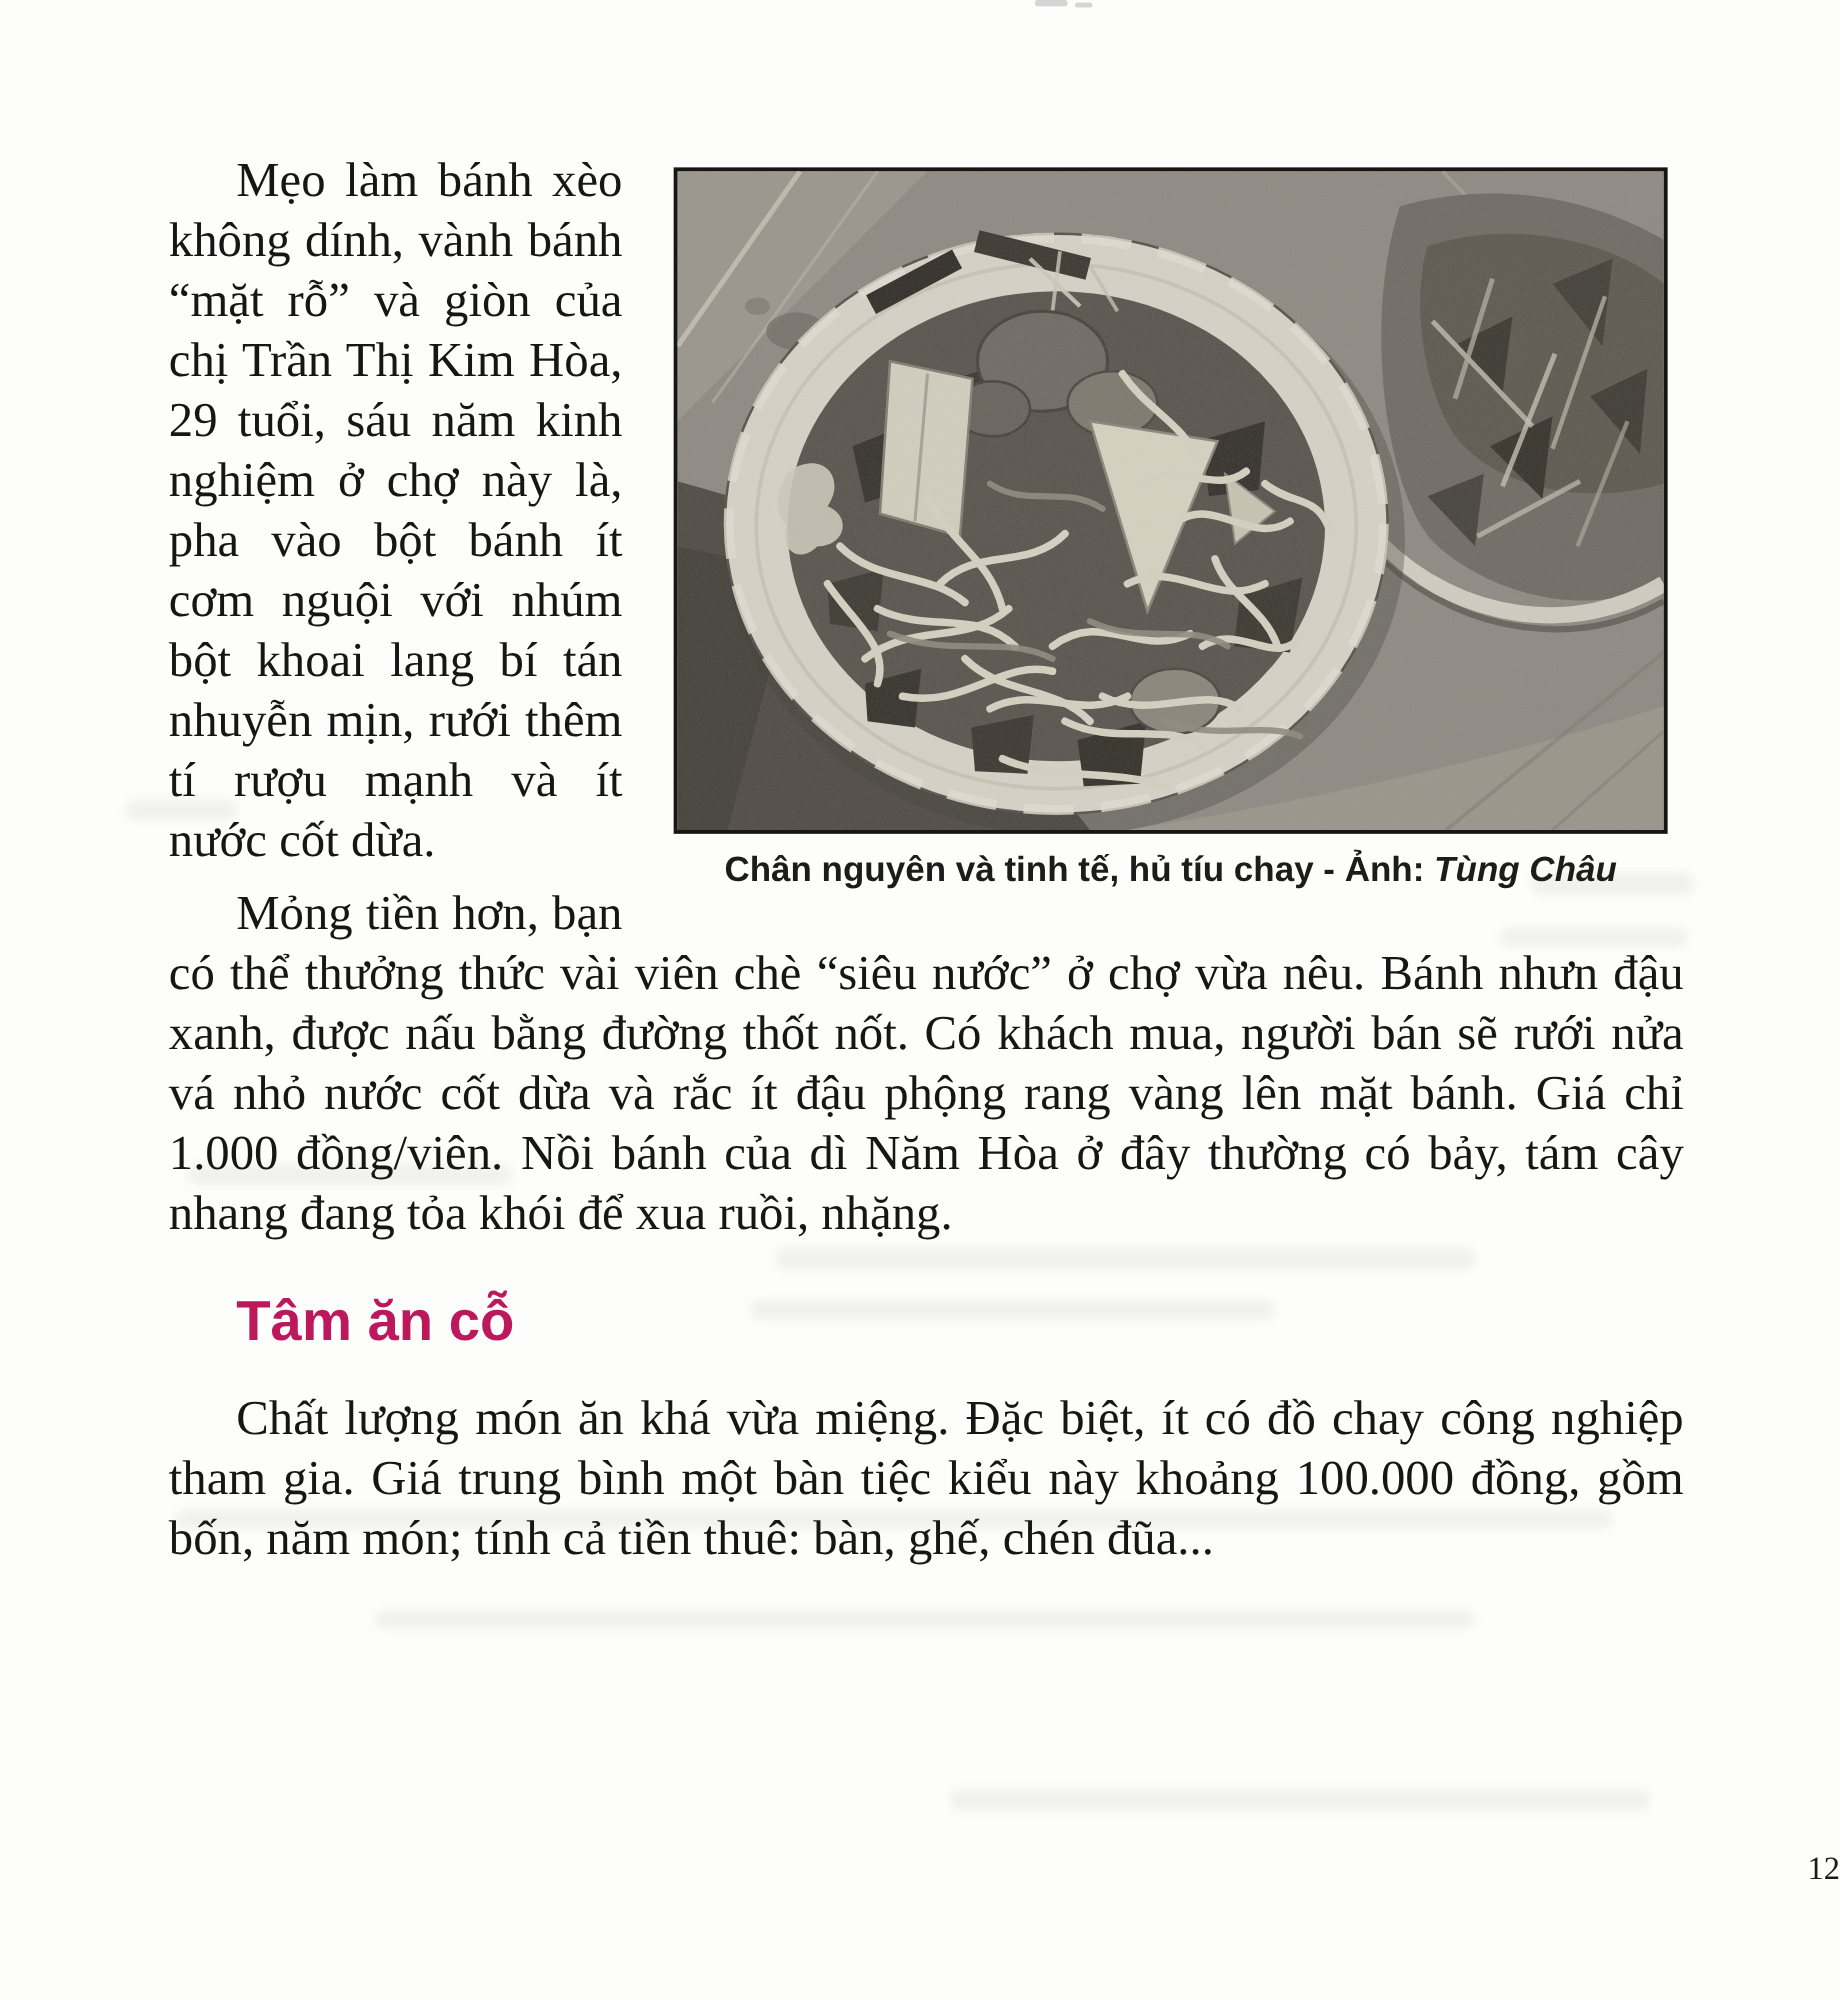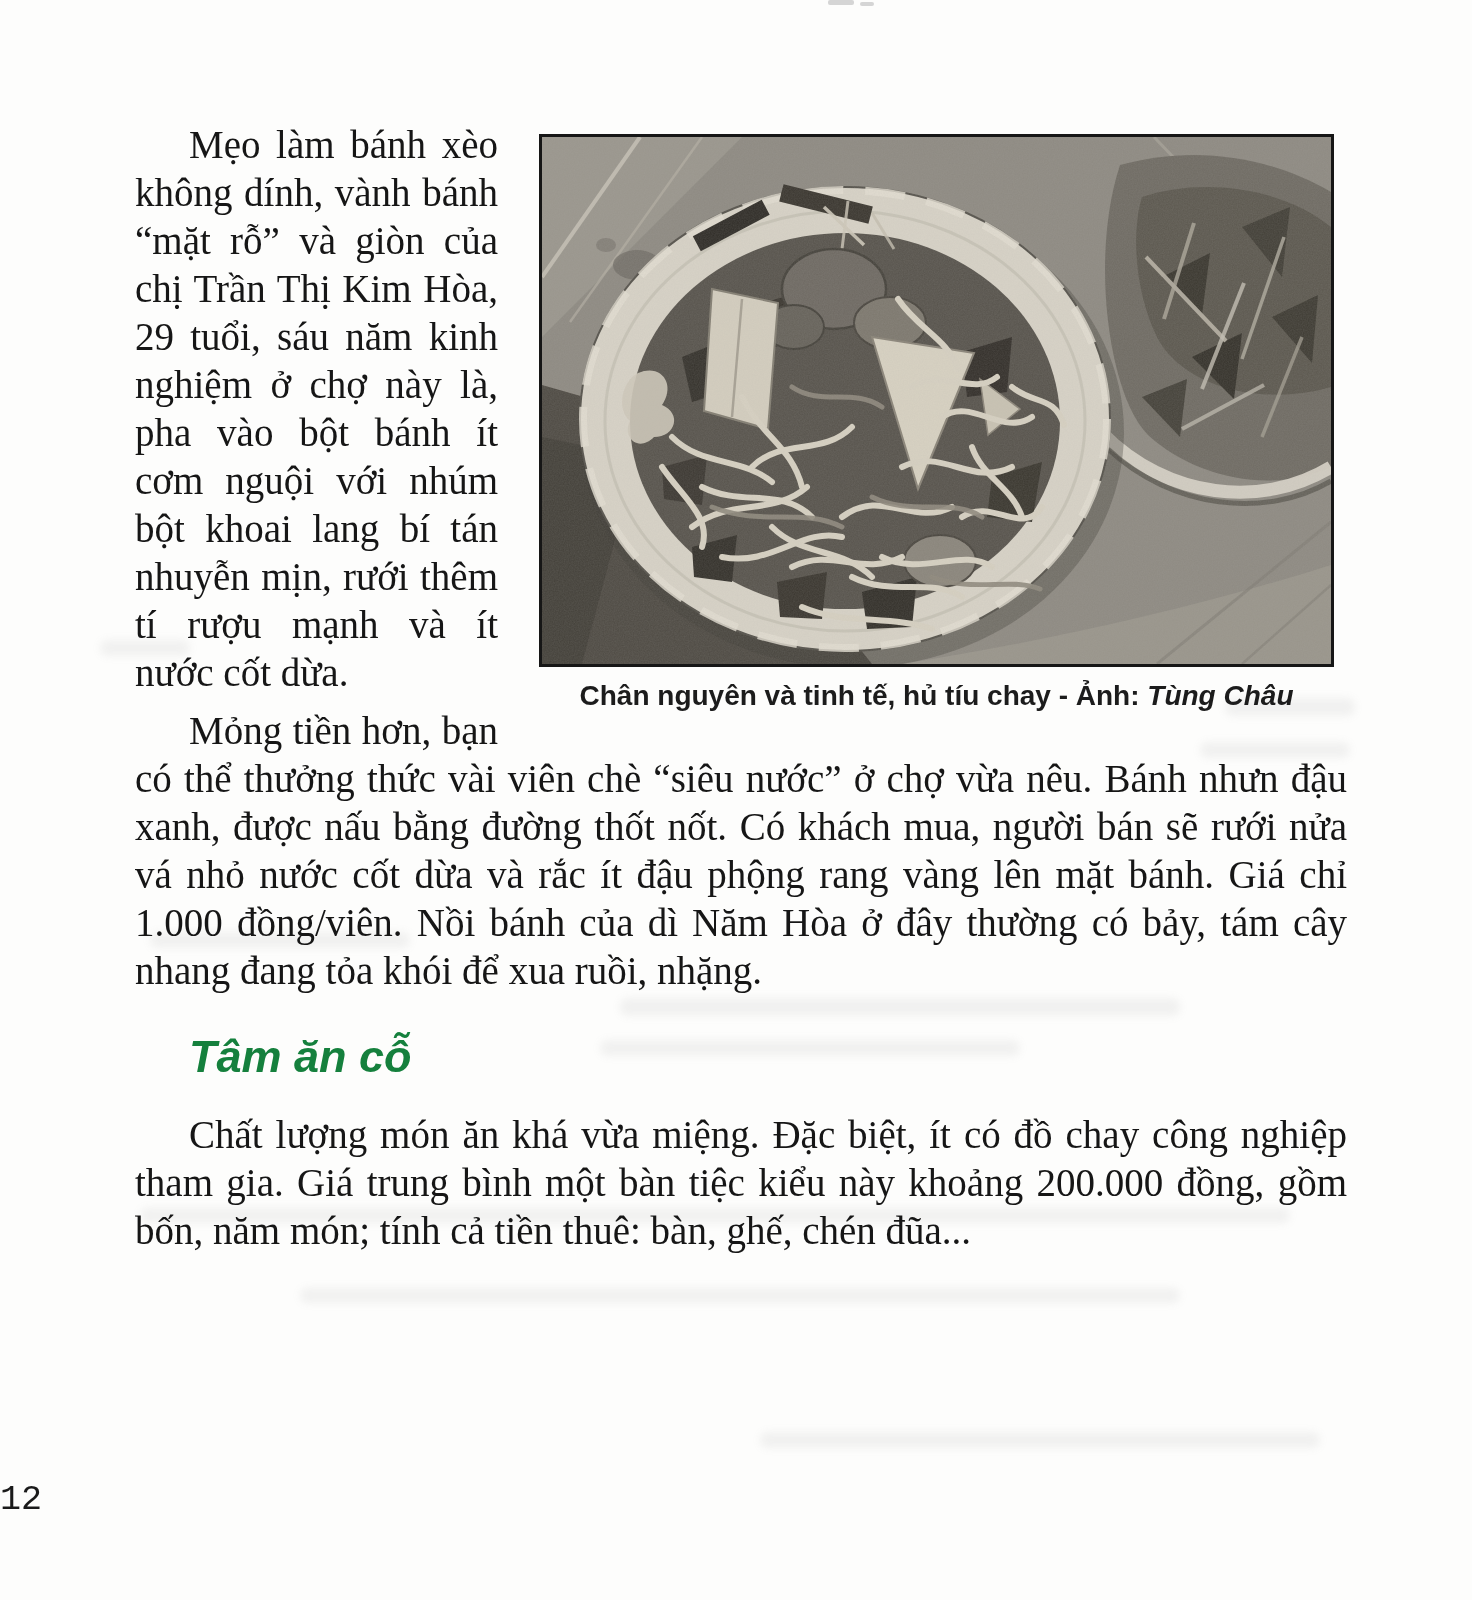--- a/index.html
+++ b/index.html
@@ -45,30 +45,29 @@
     font-size:39px;
     line-height:48px;
     text-align:justify;
     text-indent:54px;
   }
   h2.section-heading{
     font-family:"Liberation Sans", sans-serif;
     font-weight:bold;
     font-size:45px;
     line-height:52px;
-    color:#15803d;
+    color:#be185d;
     margin:36px 0 28px 54px;
-    font-style:italic;
   }
   .page-number{
     position:absolute;
     top:1480px;left:0;right:0;
-    text-align:left;
-    font-family:Liberation Mono, monospace;
-    font-size:35px;
+    text-align:right;
+    font-family:Liberation Serif, serif;
+    font-size:26px;
     color:#1a1a1a;
   }
   
   .ghost{
     position:absolute;
     background:#8f8f8f;
     opacity:.11;
     filter:blur(4px);
     border-radius:8px;
     pointer-events:none;
@@ -220,19 +219,19 @@
       <figcaption>
         <span>Chân nguyên và tinh tế, hủ tíu chay - Ảnh: </span><em>Tùng Châu</em>
       </figcaption>
     </figure>
 
     <p class="body-p">Mẹo làm bánh xèo không dính, vành bánh “mặt rỗ” và giòn của chị Trần Thị Kim Hòa, 29 tuổi, sáu năm kinh nghiệm ở chợ này là, pha vào bột bánh ít cơm nguội với nhúm bột khoai lang bí tán nhuyễn mịn, rưới thêm tí rượu mạnh và ít nước cốt dừa.</p>
     <p class="body-p">Mỏng tiền hơn, bạn có thể thưởng thức vài viên chè “siêu nước” ở chợ vừa nêu. Bánh nhưn đậu xanh, được nấu bằng đường thốt nốt. Có khách mua, người bán sẽ rưới nửa vá nhỏ nước cốt dừa và rắc ít đậu phộng rang vàng lên mặt bánh. Giá chỉ 1.000 đồng/viên. Nồi bánh của dì Năm Hòa ở đây thường có bảy, tám cây nhang đang tỏa khói để xua ruồi, nhặng.</p>
 
     <h2 class="section-heading">Tâm ăn cỗ</h2>
 
-    <p class="body-p">Chất lượng món ăn khá vừa miệng. Đặc biệt, ít có đồ chay công nghiệp tham gia. Giá trung bình một bàn tiệc kiểu này khoảng 200.000 đồng, gồm bốn, năm món; tính cả tiền thuê: bàn, ghế, chén đũa...</p>
+    <p class="body-p">Chất lượng món ăn khá vừa miệng. Đặc biệt, ít có đồ chay công nghiệp tham gia. Giá trung bình một bàn tiệc kiểu này khoảng 100.000 đồng, gồm bốn, năm món; tính cả tiền thuê: bàn, ghế, chén đũa...</p>
 
   </div>
 
   <div class="page-number">12</div>
 
 </div>
 
 </body></html>

